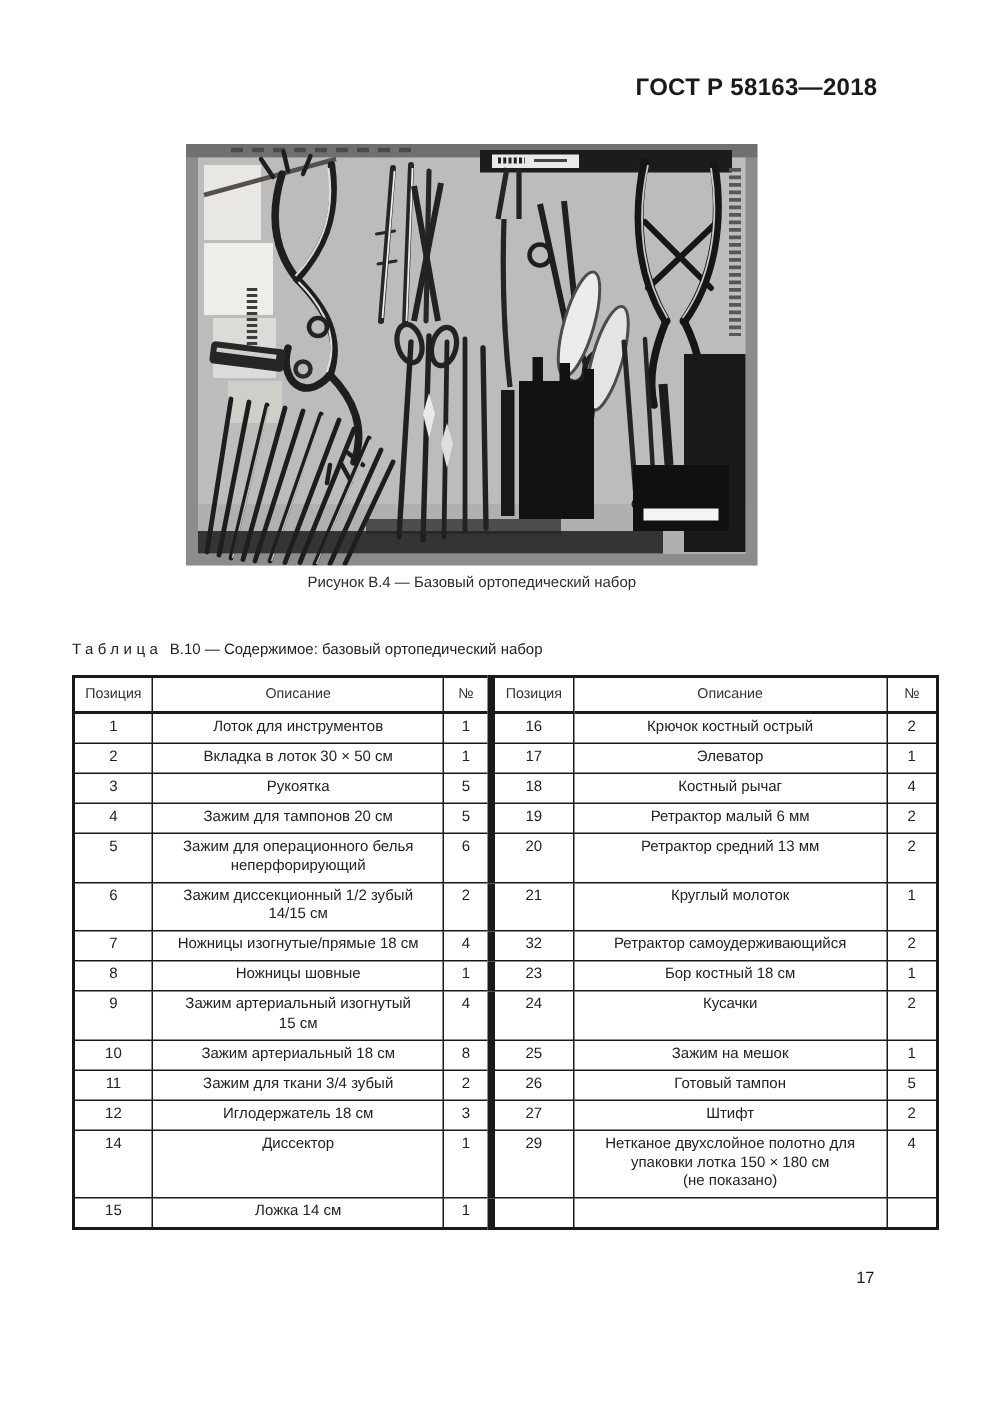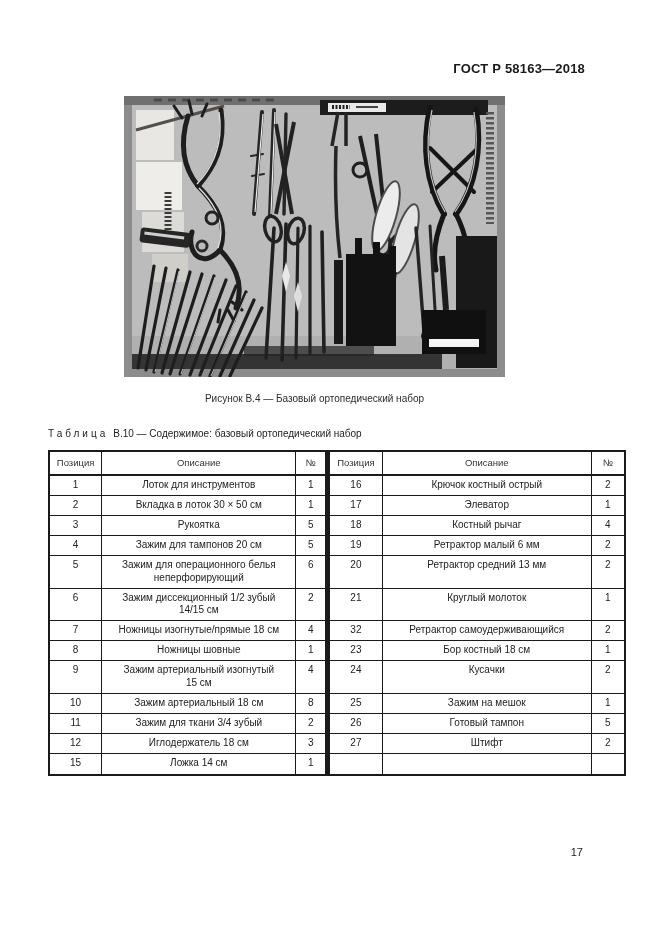--- a/index.html
+++ b/index.html
@@ -2,27 +2,27 @@
 <html><head>
 <meta charset="utf-8">
 <style>
   html,body{margin:0;padding:0;}
   body{
     width:661px;height:935px;background:#ffffff;position:relative;
     font-family:"Liberation Sans", sans-serif;color:#1a1a1a;
     -webkit-font-smoothing:antialiased;
   }
   .doc-header{
-    position:absolute;top:61px;right:76px;
-    font-size:13px;font-weight:bold;letter-spacing:.2px;color:#1a1a1a;
+    position:absolute;top:50px;right:76px;
+    font-size:16px;font-weight:bold;letter-spacing:.2px;color:#1a1a1a;
   }
   figure.fig{position:absolute;left:124px;top:96px;margin:0;width:381px;}
   .photo-wrap{width:381px;height:281px;overflow:hidden;background:#8c8c8c;}
   figcaption{
-    margin-top:16px;text-align:center;font-size:10px;color:#2c2c2c;
+    margin-top:6px;text-align:center;font-size:10px;color:#2c2c2c;
   }
   .table-title{
     position:absolute;left:48px;top:428px;font-size:10px;color:#222;text-align:center;
   }
   .table-title .spaced{letter-spacing:3px;margin-right:5px;}
   table.gost{
     position:absolute;left:48px;top:450px;width:578px;
     border-collapse:collapse;table-layout:fixed;
     font-size:10px;line-height:1.22;color:#222;
     border:2px solid #1a1a1a;
@@ -300,20 +300,30 @@
       </tr>
       <tr>
         <td class="c-pos">12</td>
         <td class="c-desc">Иглодержатель 18 см</td>
         <td class="c-qty">3</td>
         <td class="c-pos divider">27</td>
         <td class="c-desc">Штифт</td>
         <td class="c-qty">2</td>
       </tr>
       <tr>
+        <td class="c-pos">14</td>
+        <td class="c-desc">Диссектор</td>
+        <td class="c-qty">1</td>
+        <td class="c-pos divider">29</td>
+        <td class="c-desc">Нетканое двухслойное полотно для
+упаковки лотка 150 × 180 см
+(не показано)</td>
+        <td class="c-qty">4</td>
+      </tr>
+      <tr>
         <td class="c-pos">15</td>
         <td class="c-desc">Ложка 14 см</td>
         <td class="c-qty">1</td>
         <td class="c-pos divider"></td>
         <td class="c-desc"></td>
         <td class="c-qty"></td>
       </tr>
     </tbody>
 </table>
 

